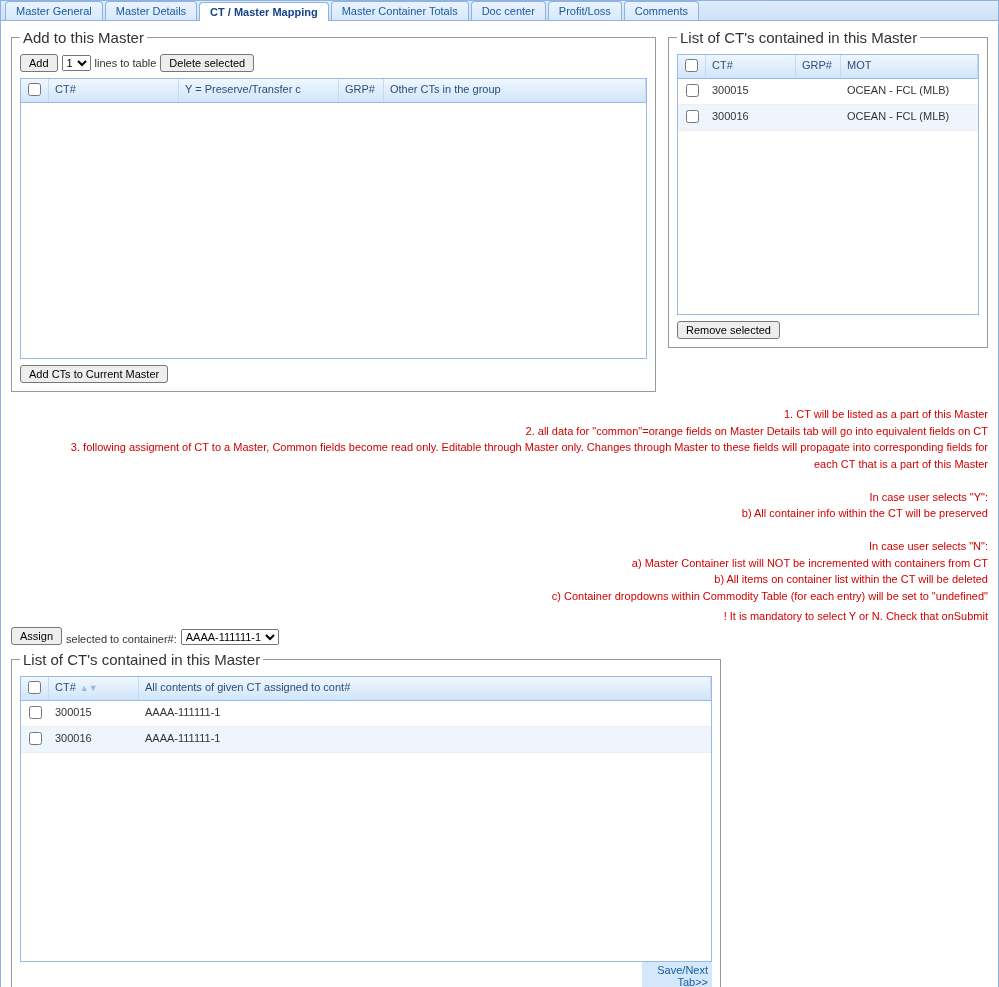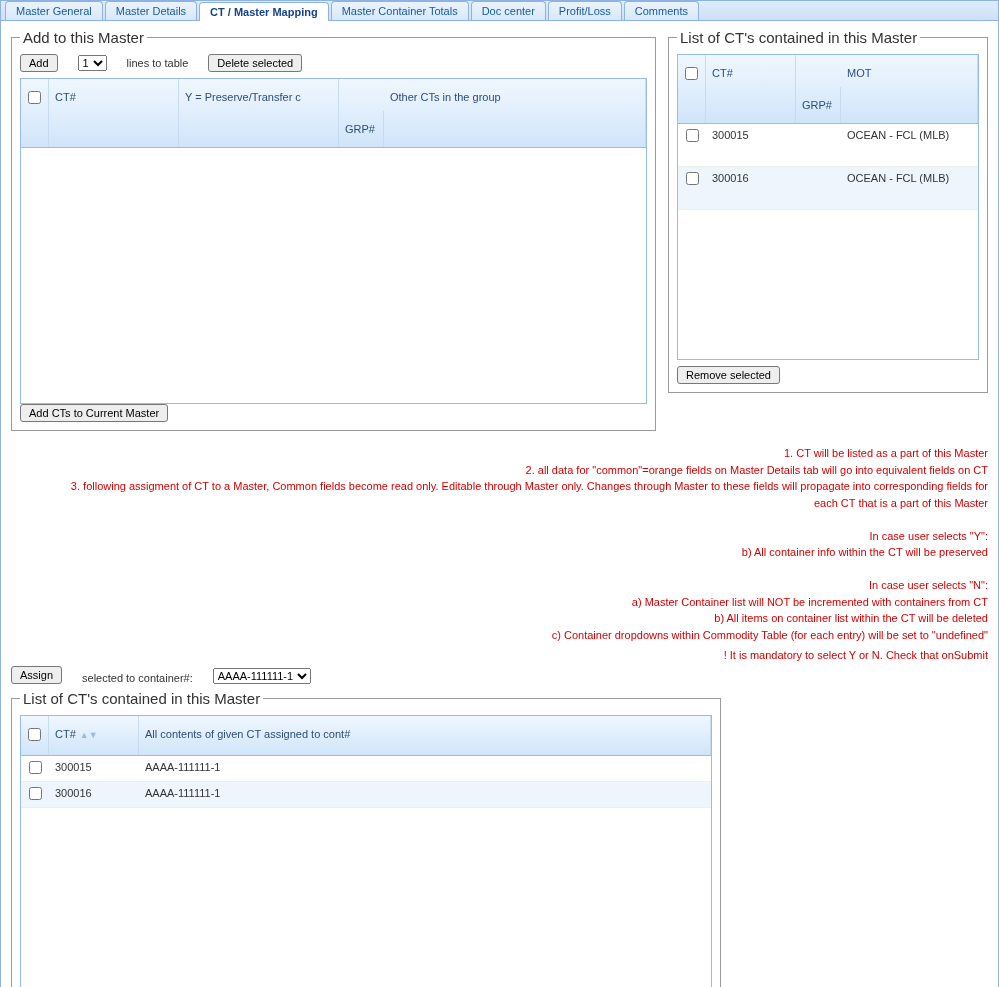--- a/index.html
+++ b/index.html
@@ -56,21 +56,21 @@
     margin: 0 0 6px 0;
   }
   legend {
     font-size: 15px;
     color: #333;
     padding: 0 3px;
   }
   .toolbar {
     display: flex;
     align-items: center;
-    gap: 20px;
+    gap: 4px;
     margin-bottom: 6px;
   }
   button {
     font-family: inherit;
     font-size: 11px;
     padding: 2px 8px;
     background: #eee;
     border: 1px solid #777;
     border-radius: 3px;
     cursor: pointer;
@@ -84,21 +84,21 @@
     background: #fff;
   }
   .grid-head {
     display: flex;
     background: linear-gradient(#f0f7fe, #d0e5fa);
     border-bottom: 1px solid #99bbe8;
     font-size: 11px;
     color: #2a4e7c;
   }
   .grid-head .cell {
-    padding: 12px 6px;
+    padding: 4px 6px;
     border-right: 1px solid #c6dbef;
   }
   .grid-body {
     min-height: 240px;
   }
   .grid-row {
     display: flex;
     border-bottom: 1px solid #eee;
     padding: 3px 0;
   }
@@ -117,21 +117,21 @@
     text-align: right;
     color: #1a5aa3;
     background: #d4e8fb;
     width: 70px;
     margin-left: auto;
     padding: 2px 4px;
     font-size: 11px;
     cursor: pointer;
   }
   .col-ct { width: 90px; }
-  .col-grp { width: 45px; margin-top: 32px; }
+  .col-grp { width: 45px; }
   .col-mot { flex: 1; }
   .col-pre { width: 160px; }
   .col-other { flex: 1; }
   .col-assigned { flex: 1; }
   input[type="checkbox"] { margin: 0; }
   .sort-icon {
     display: inline-block;
     margin-left: 4px;
     color: #9bb9da;
     font-size: 9px;
@@ -167,21 +167,21 @@
         <div class="grid">
           <div class="grid-head">
             <div class="cell chk-cell"><input type="checkbox" style=""></div>
             <div class="cell" style="width:130px;">CT#</div>
             <div class="cell col-pre">Y = Preserve/Transfer c</div>
             <div class="cell col-grp">GRP#</div>
             <div class="cell col-other">Other CTs in the group</div>
           </div>
           <div class="grid-body" style="min-height:255px;"></div>
         </div>
-        <div style="">
+        <div style="margin-top:6px;">
           <button>Add CTs to Current Master</button>
         </div>
       </fieldset>
 
       <fieldset style="width:320px;">
         <legend>List of CT's contained in this Master</legend>
         <div class="grid">
           <div class="grid-head">
             <div class="cell chk-cell"><input type="checkbox" style=""></div>
             <div class="cell col-ct">CT#</div>

